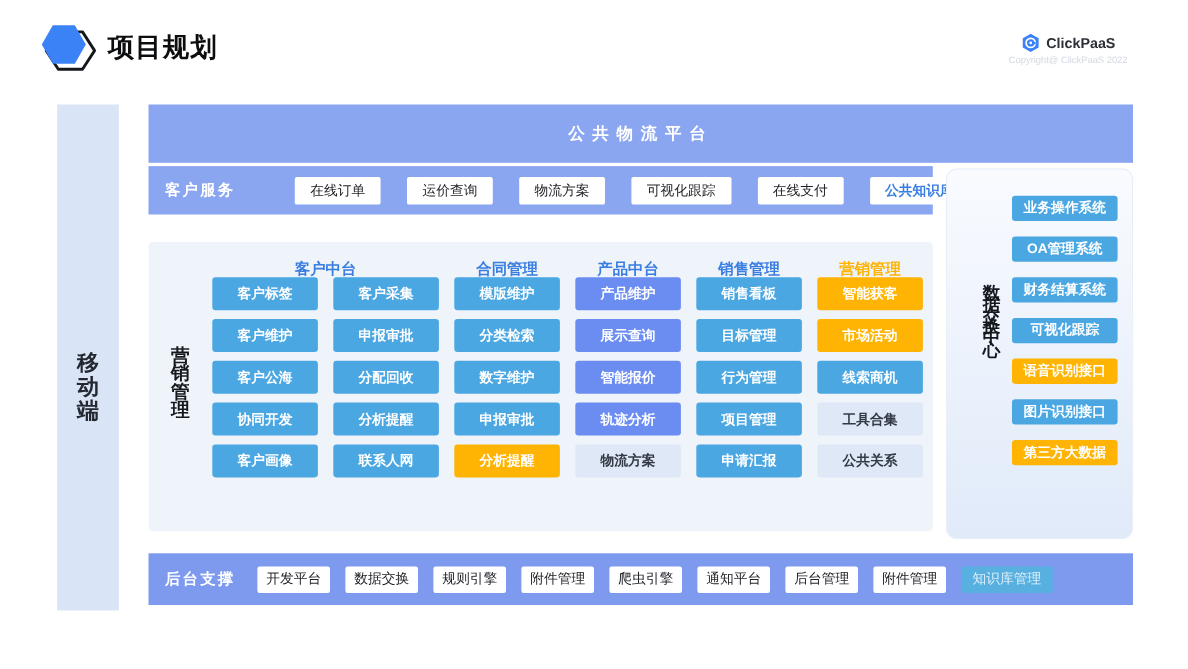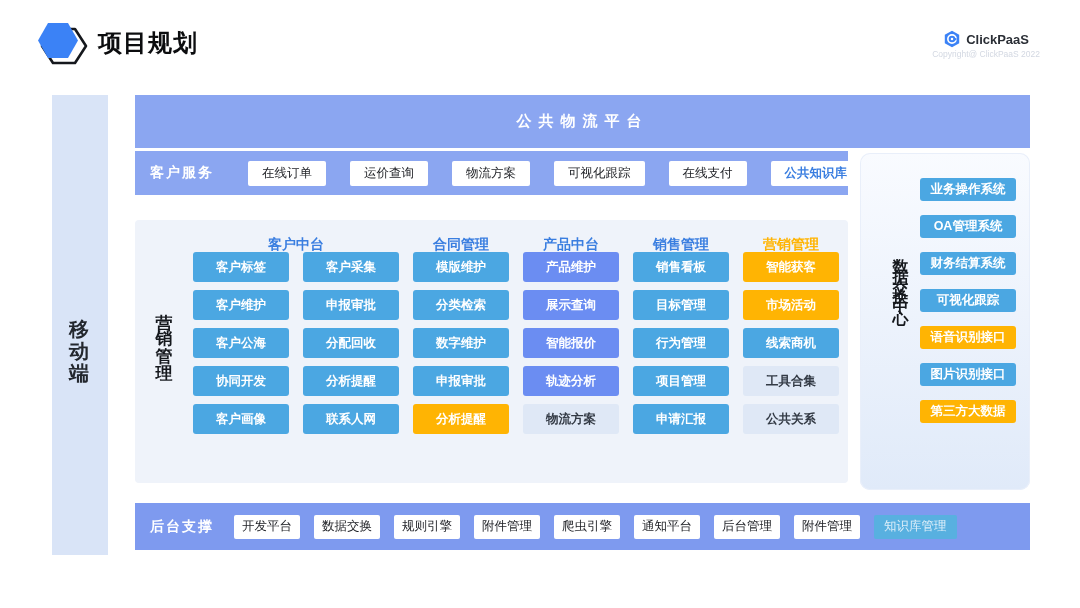--- a/index.html
+++ b/index.html
@@ -11,21 +11,21 @@
     overflow: hidden;
   }
   .abs { position: absolute; }
 
   
   .logo-mark { left:36px; top:20px; width:52px; height:46px; }
   .page-title {
     left:98px; top:27px;
     font-size:24px; font-weight:800; color:#0c0d0f; letter-spacing:1px;
   }
-  .brand { right:40px; top:30px; text-align:center; }
+  .brand { right:55px; top:30px; text-align:center; }
   .brand-row { display:flex; align-items:center; gap:5px; justify-content:center; }
   .brand-name { font-size:13px; font-weight:700; color:#2b2f36; }
   .brand-copy { font-size:8.5px; color:#d3d8e2; margin-top:1px; }
 
   
   .sidebar {
     left:52px; top:95px; width:56px; height:460px;
     background:#d9e4f7;
     display:flex; align-items:center; justify-content:center;
   }
@@ -40,21 +40,21 @@
     left:135px; top:95px; width:895px; height:53px;
     background:#8ba6f1;
     display:flex; align-items:center; justify-content:center;
     color:#fff; font-size:15px; font-weight:700; letter-spacing:7px;
   }
 
   
   .band {
     display:flex; align-items:center; padding-left:15px;
   }
-  .service-band { left:135px; top:151px; width:713px; height:44px; background:#8ba6f1; }
+  .service-band { left:135px; top:151px; width:713px; height:44px; background:#8ba6f1;gap:20px; }
   .backend-band { left:135px; top:503px; width:895px; height:47px; background:#7e9aef; }
   .band-label {
     color:#fff; font-size:14px; font-weight:700; letter-spacing:2px; flex:0 0 auto;
   }
   .service-band .band-label { width:84px; }
   .backend-band .band-label { width:84px; }
   .btn-row { display:flex; align-items:center; }
   .service-band .btn-row { gap:24px; margin-left:14px;font-family:Liberation Serif, serif; }
   .backend-band .btn-row { gap:14px; margin-left:0;justify-content:space-between; }
   .wbtn {

